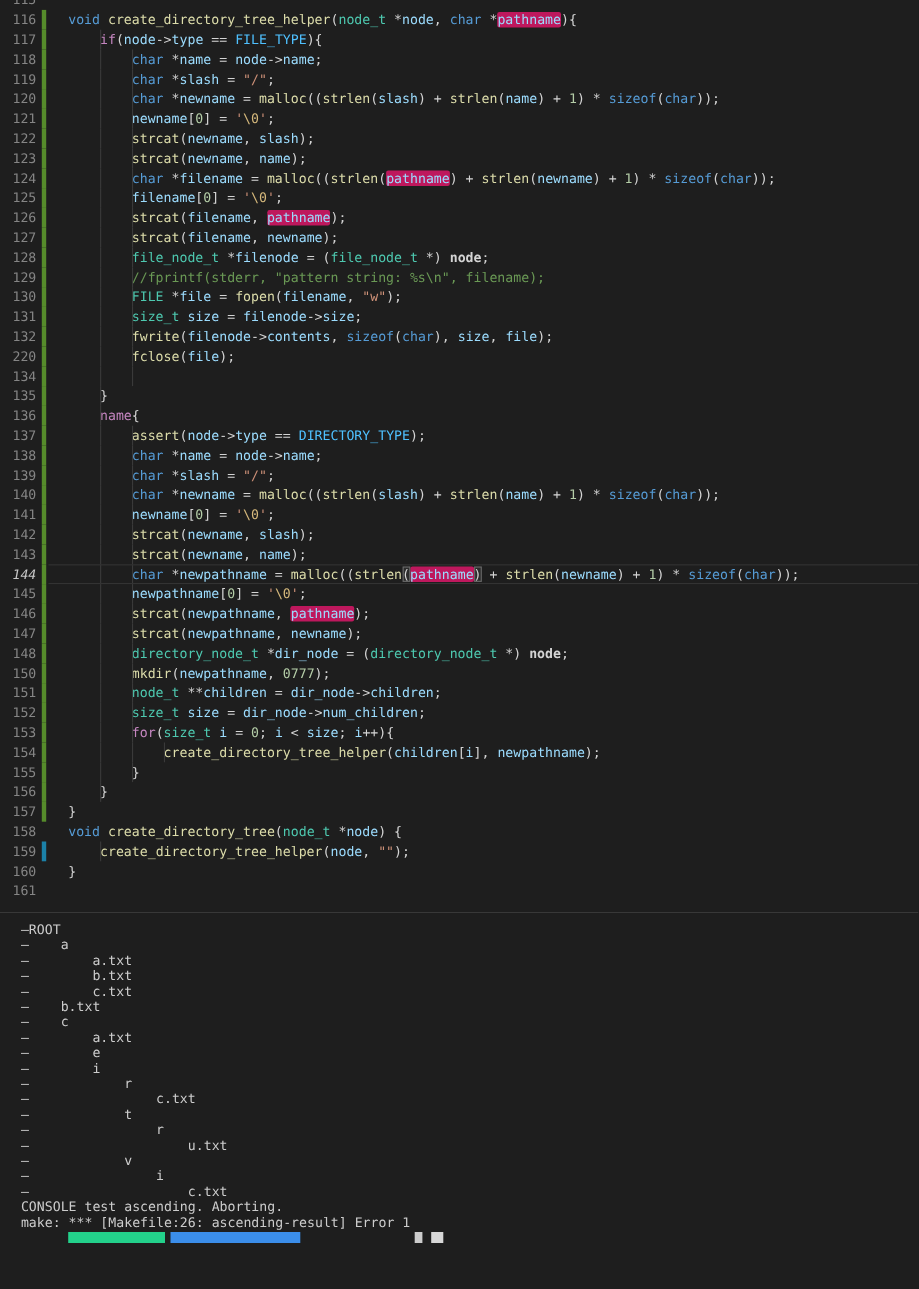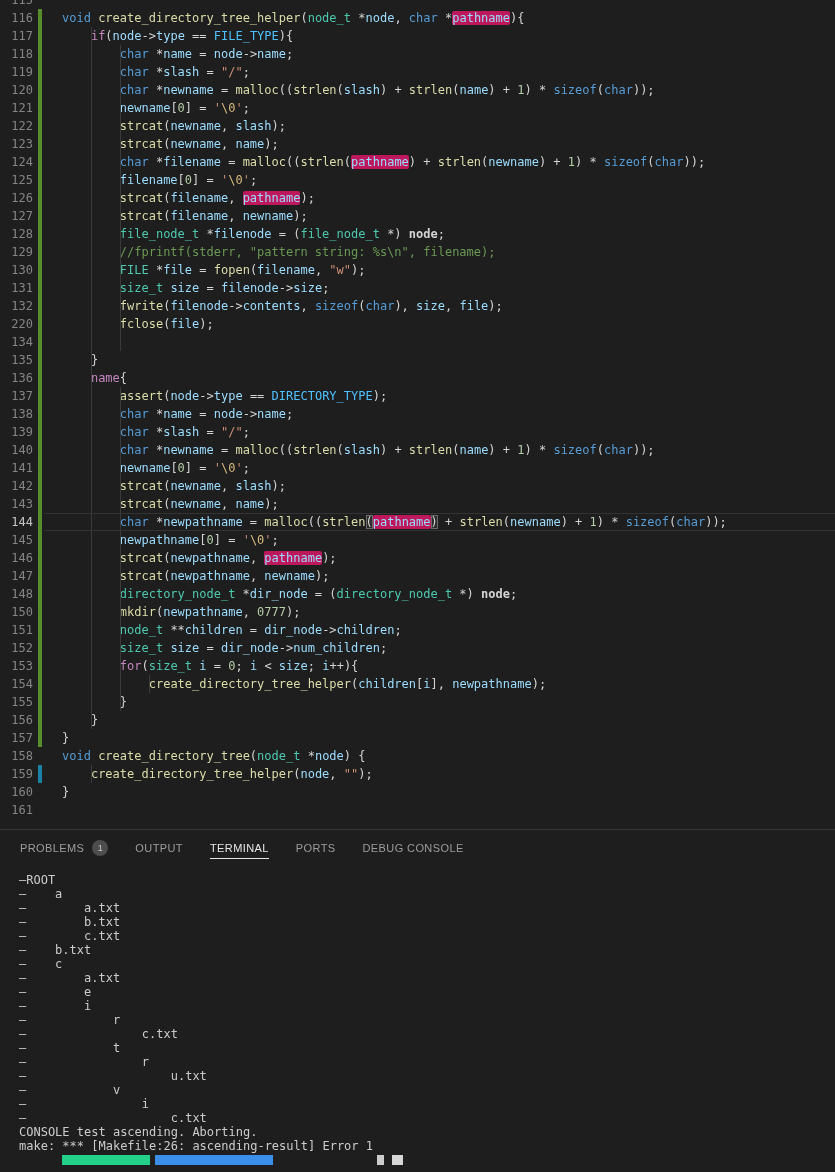--- a/index.html
+++ b/index.html
@@ -5,21 +5,21 @@
   html,body{margin:0;padding:0;}
   body{
     width:835px;height:1172px;overflow:hidden;background:#1e1e1e;
     font-family:"DejaVu Sans Mono",monospace;
   }
   
   .editor{position:relative;height:829px;overflow:hidden;background:#1e1e1e;}
   #code-lines{position:absolute;top:-9px;left:0;right:0;}
   .code-row{position:relative;display:flex;height:18px;line-height:18px;font-size:12px;white-space:pre;}
   .ln{flex:none;display:inline-block;width:33px;text-align:right;color:#858585;}
-  .code-row.active .ln{color:#c6c6c6;}
+  .code-row.active .ln{color:#c6c6c6;font-style:italic;}
   .diff{flex:none;width:4px;margin-left:5px;}
   .diff.added{background:#568c2b;}
   .diff.modified{background:#1b81a8;}
   .code-text{position:relative;flex:1;margin-left:20px;color:#d4d4d4;}
   .guide{position:absolute;top:0;bottom:0;width:1px;background:#3a3a3a;}
   .code-row.active::after{
     content:"";position:absolute;left:44px;right:0;top:0;bottom:0;
     border-top:1px solid #333333;border-bottom:1px solid #333333;
     box-sizing:border-box;pointer-events:none;
   }
@@ -106,38 +106,20 @@
       <div class="code-row"><span class="ln">156</span><span class="diff added"></span><span class="code-text"><i class="guide" style="left: 28.9124px;"></i><span class="tk-p">    }</span></span></div>
       <div class="code-row"><span class="ln">157</span><span class="diff added"></span><span class="code-text"><span class="tk-p">}</span></span></div>
       <div class="code-row"><span class="ln">158</span><span class="diff"></span><span class="code-text"><span class="tk-k">void</span><span class="tk-p"> </span><span class="tk-f">create_directory_tree</span><span class="tk-p">(</span><span class="tk-t">node_t</span><span class="tk-p"> *</span><span class="tk-v">node</span><span class="tk-p">) {</span></span></div>
       <div class="code-row"><span class="ln">159</span><span class="diff modified"></span><span class="code-text"><i class="guide" style="left: 28.9124px;"></i><span class="tk-p">    </span><span class="tk-f">create_directory_tree_helper</span><span class="tk-p">(</span><span class="tk-v">node</span><span class="tk-p">, </span><span class="tk-s">""</span><span class="tk-p">);</span></span></div>
       <div class="code-row"><span class="ln">160</span><span class="diff"></span><span class="code-text"><span class="tk-p">}</span></span></div>
       <div class="code-row"><span class="ln">161</span><span class="diff"></span><span class="code-text"></span></div>
     </div>
 </div>
 
 <div class="panel">
-  <div class="tabs" id="panel-tabs">
-      <div class="tab">
-        <span class="tab-label">PROBLEMS</span>
-        <span class="badge">1</span>
-      </div>
-      <div class="tab">
-        <span class="tab-label">OUTPUT</span>
-      </div>
-      <div class="tab active">
-        <span class="tab-label">TERMINAL</span>
-      </div>
-      <div class="tab">
-        <span class="tab-label">PORTS</span>
-      </div>
-      <div class="tab">
-        <span class="tab-label">DEBUG CONSOLE</span>
-      </div>
-    </div>
   <div class="terminal">
     <div id="term-lines">
         <div class="t-line">–ROOT</div>
         <div class="t-line">–    a</div>
         <div class="t-line">–        a.txt</div>
         <div class="t-line">–        b.txt</div>
         <div class="t-line">–        c.txt</div>
         <div class="t-line">–    b.txt</div>
         <div class="t-line">–    c</div>
         <div class="t-line">–        a.txt</div>

